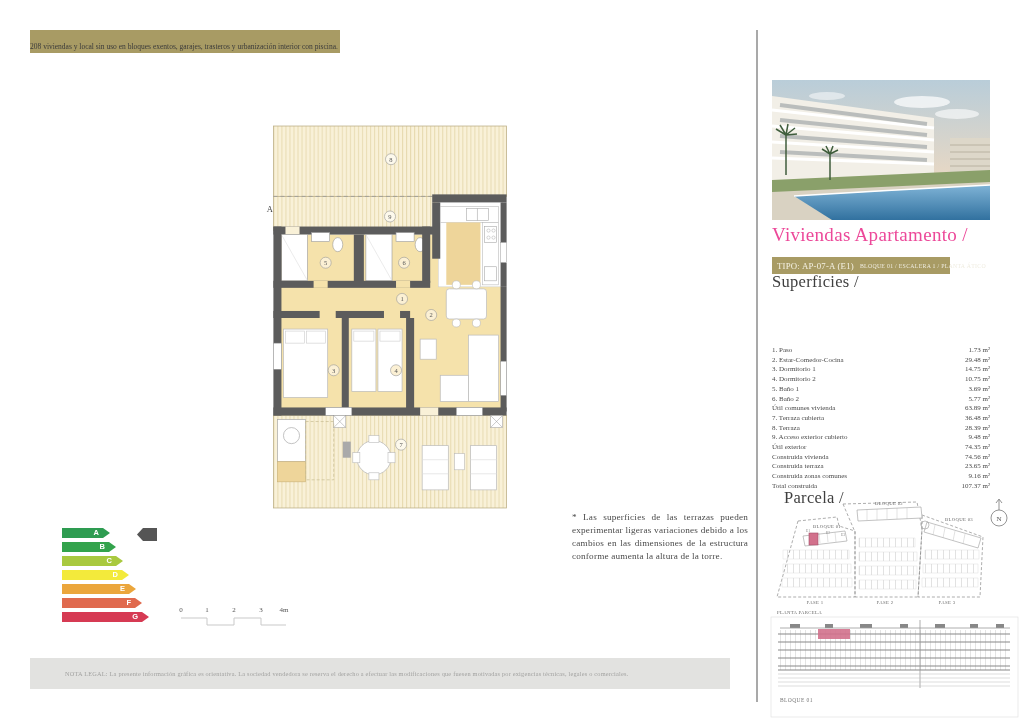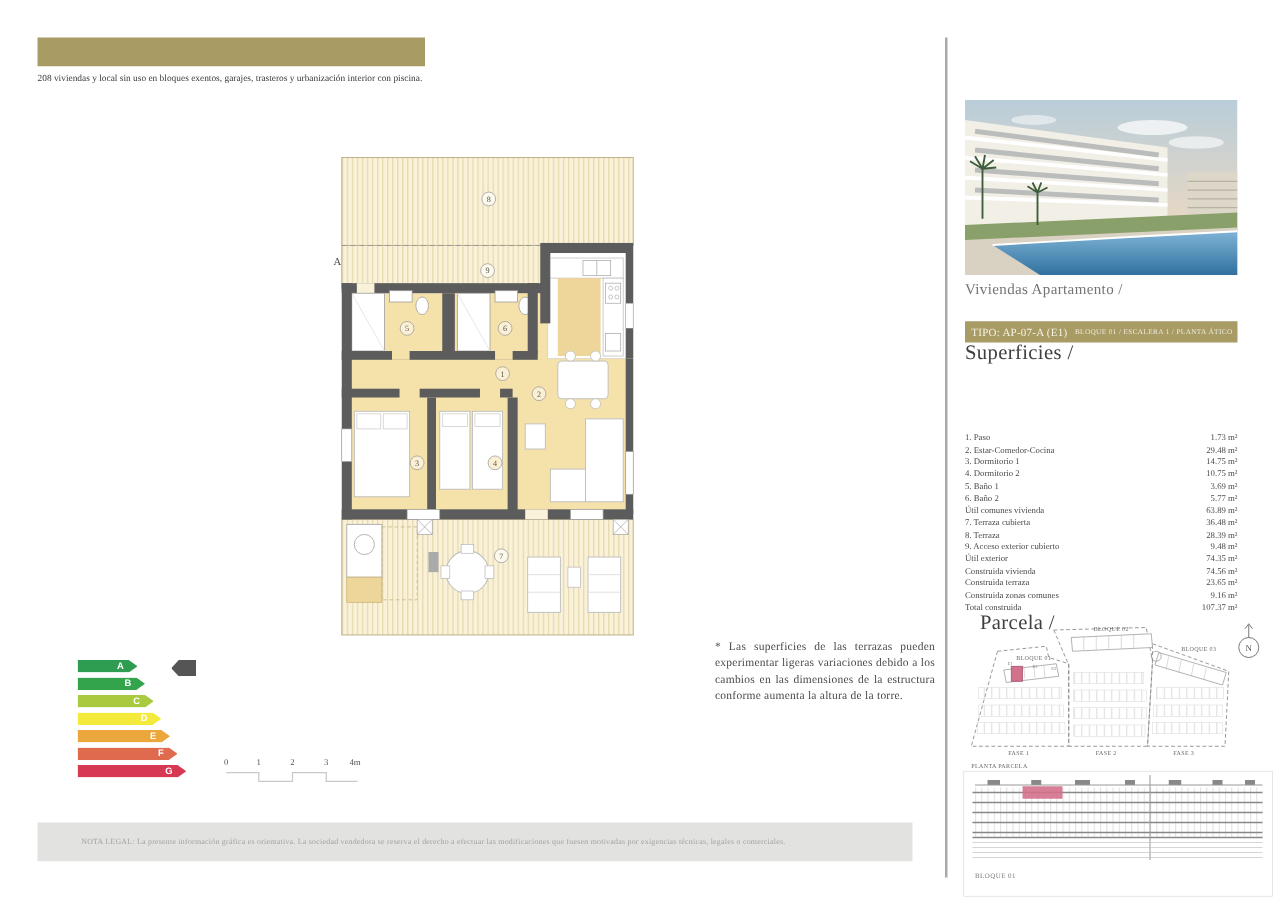--- a/index.html
+++ b/index.html
@@ -3,21 +3,21 @@
 <meta charset="utf-8">
 <style>
   html,body{margin:0;padding:0;}
   body{
     width:1024px;height:724px;position:relative;background:#ffffff;
     font-family:"Liberation Serif", serif;color:#3a3a3a;overflow:hidden;
   }
   .abs{position:absolute;}
   
   .topbar{left:30px;top:30px;width:310px;height:23px;}
-  .caption{left:30px;top:57px;width:332px;font-size:7.5px;line-height:1.5;color:#3a3a3a;margin:0;font-family:Liberation Serif, serif;}
+  .caption{left:30px;top:41px;width:332px;font-size:7.5px;line-height:1.5;color:#3a3a3a;margin:0;font-family:Liberation Serif, serif;}
   
   .plan-unit-label{left:222px;top:203px;width:76px;text-align:right;font-size:8.5px;line-height:1.5;color:#444;}
   .floorplan-svg{left:268px;top:122px;}
   
   .energy{left:62px;top:528px;width:160px;}
   .e-arrow{height:10px;margin-bottom:4px;position:relative;
     clip-path:polygon(0 0,calc(100% - 7px) 0,100% 50%,calc(100% - 7px) 100%,0 100%);}
   .e-label{position:absolute;right:11px;top:0;font-family:"Liberation Sans",sans-serif;
     font-weight:bold;font-size:7.5px;line-height:10px;color:#ffffff;}
   .e0{width:48px}.e1{width:54px}.e2{width:61px}.e3{width:67px}.e4{width:74px}.e5{width:80px}.e6{width:87px}
@@ -28,23 +28,23 @@
   
   .note{left:572px;top:511px;width:176px;font-size:9.2px;line-height:1.4;color:#4a4a4a;
     text-align:justify;margin:0;letter-spacing:.2px;}
   
   .legalbar{left:30px;top:658px;width:700px;height:31px;background:#e2e2e0;}
   .legalbar p{margin:0;padding:12px 0 0 35px;font-size:6.3px;color:#a2a2a0;white-space:nowrap;letter-spacing:.2px;}
   
   .divider{left:756px;top:30px;width:2px;height:672px;background:#a9a9a9;}
   
   .photo-svg{left:772px;top:80px;}
-  .side-title{left:772px;top:224px;width:220px;font-size:12px;font-weight:normal;
-    letter-spacing:.3px;color:#737373;margin:0;}
-  .tipobar{left:772px;top:257px;width:218px;height:17px;display:flex;align-items:center;gap:6px;
+  .side-title{left:772px;top:224px;width:220px;font-size:19px;font-weight:normal;
+    letter-spacing:.3px;color:#ec4899;margin:0;}
+  .tipobar{left:772px;top:257px;width:178px;height:17px;display:flex;align-items:center;gap:6px;
     padding-left:5px;box-sizing:border-box;}
   .tipo-main{font-size:8.8px;color:#f5f2e4;letter-spacing:.2px;white-space:nowrap;}
   .tipo-detail{font-size:5.8px;color:#efece0;letter-spacing:.3px;white-space:nowrap;padding-top:1px;}
   .sup-heading{left:772px;top:272px;font-size:16.5px;font-weight:normal;letter-spacing:.3px;color:#3f3f3f;margin:0;}
   .sup-table{left:772px;top:314px;width:218px;margin-top:32px;}
   .sup-row{display:flex;justify-content:space-between;font-size:7px;line-height:9.7px;color:#4a4a4a;}
   .parcela-heading{left:772px;top:476px;font-size:16.5px;font-weight:normal;letter-spacing:.3px;color:#3f3f3f;margin:12px;}
   .parcela-svg{left:775px;top:498px;}
   .elevation-svg{left:770px;top:616px;}
   svg text{font-family:"Liberation Serif", serif;}

